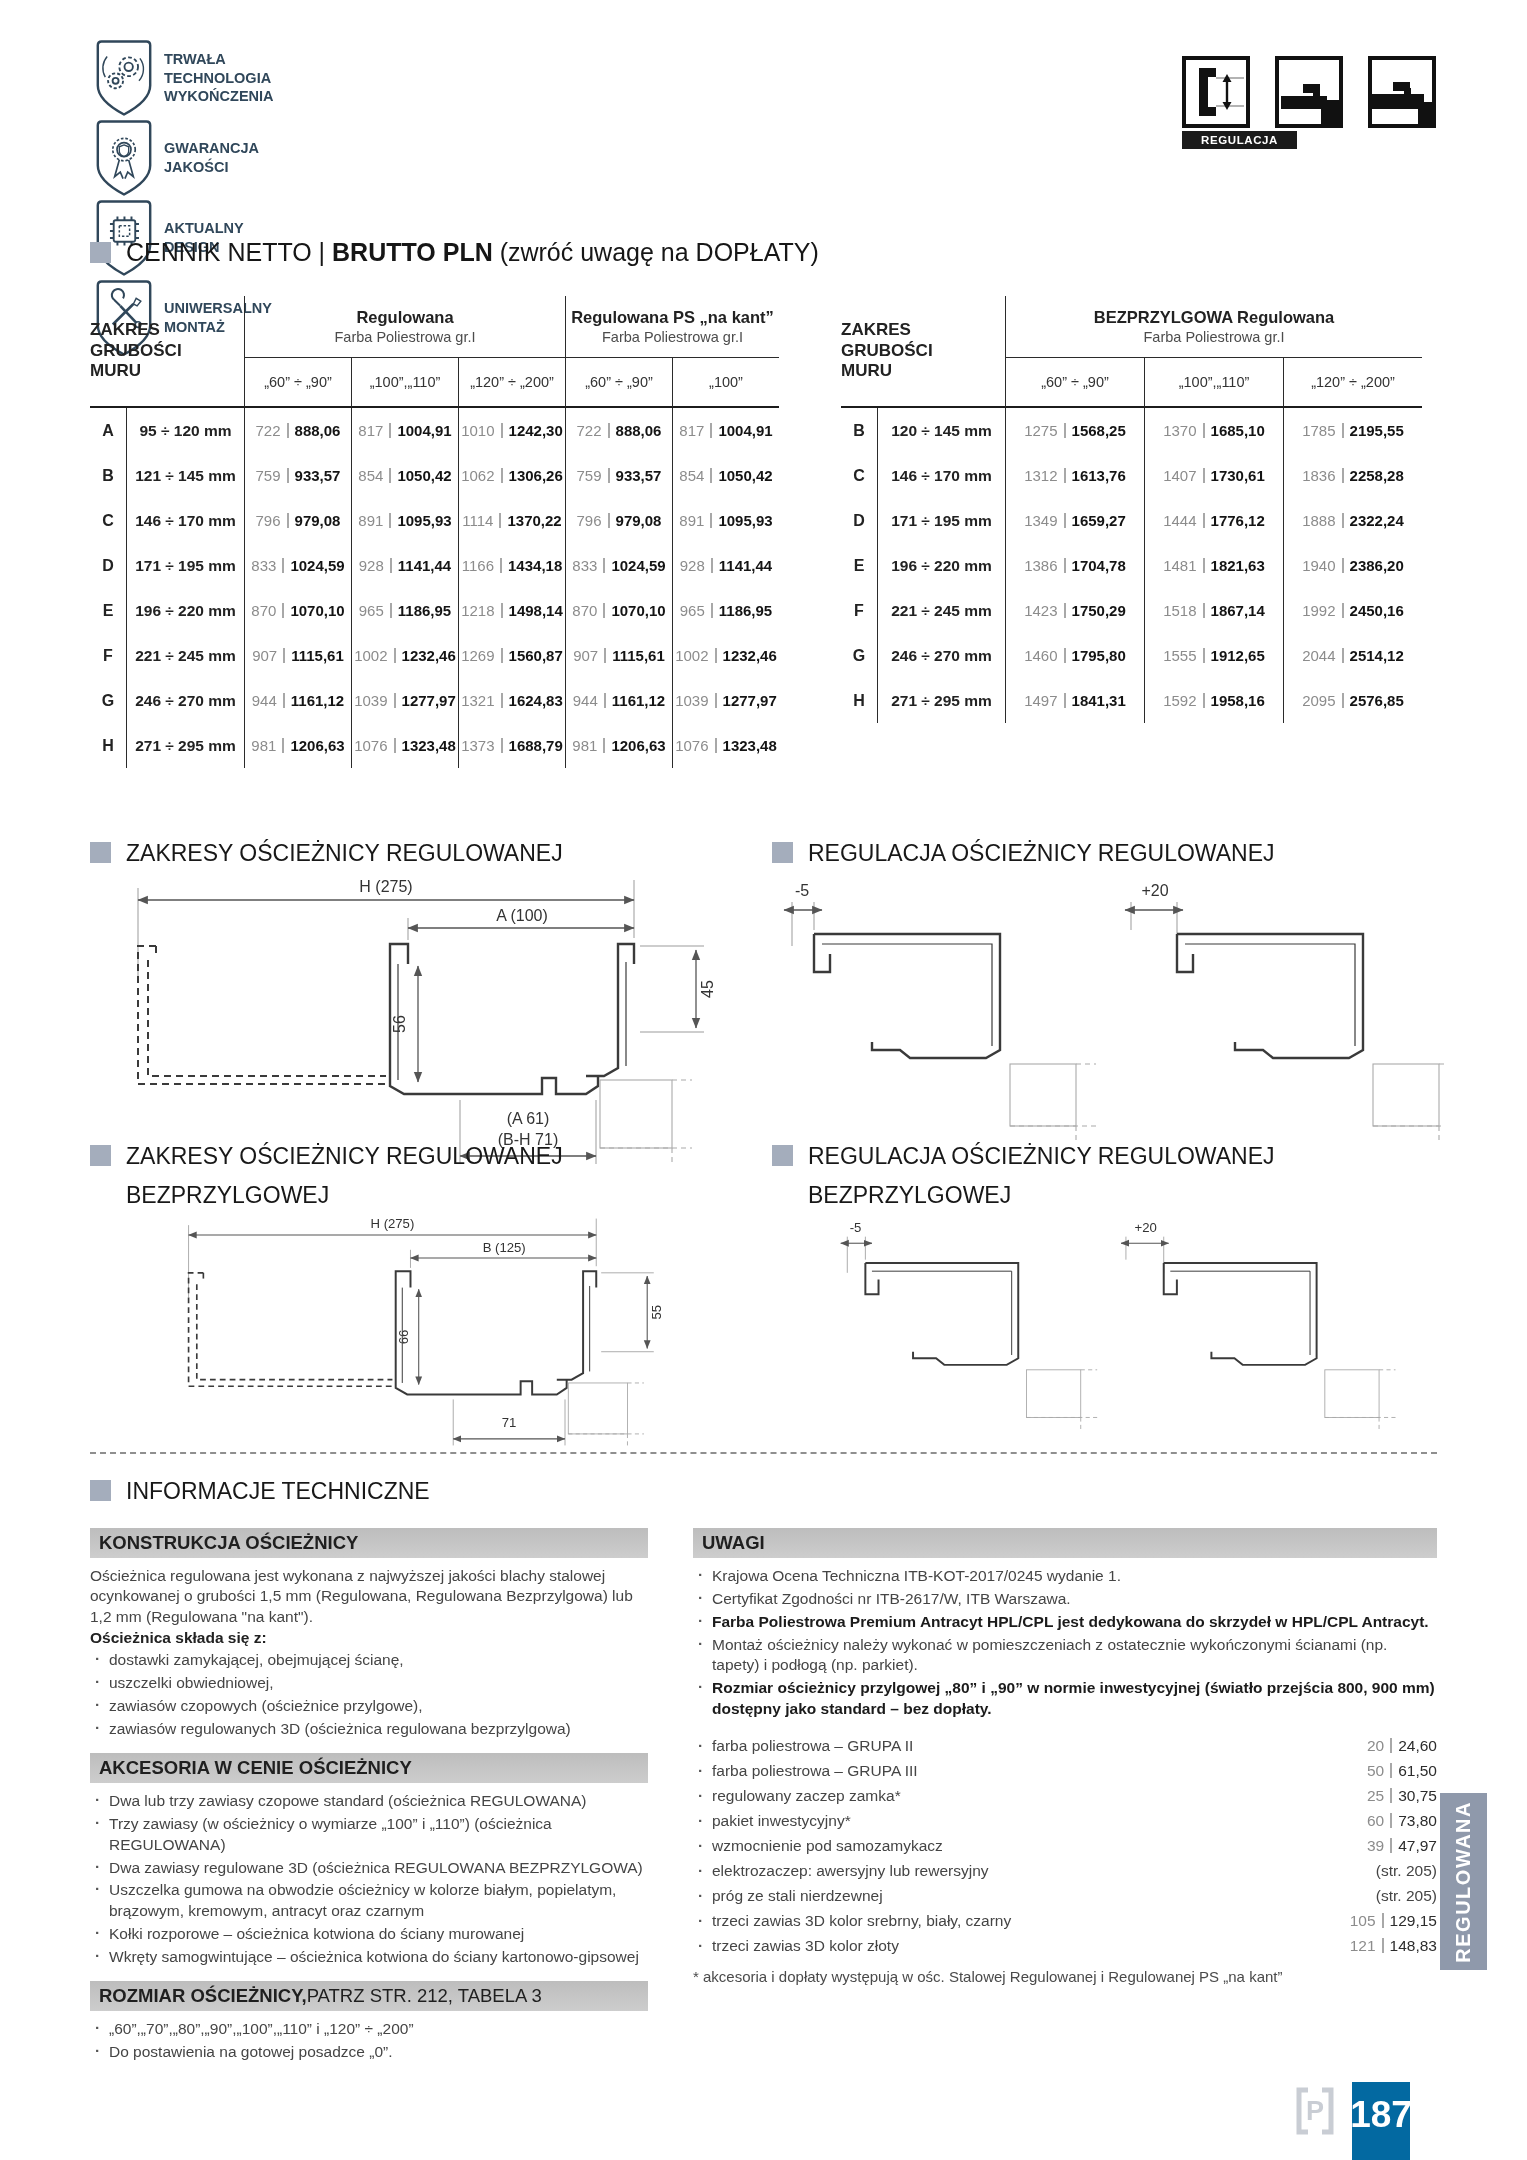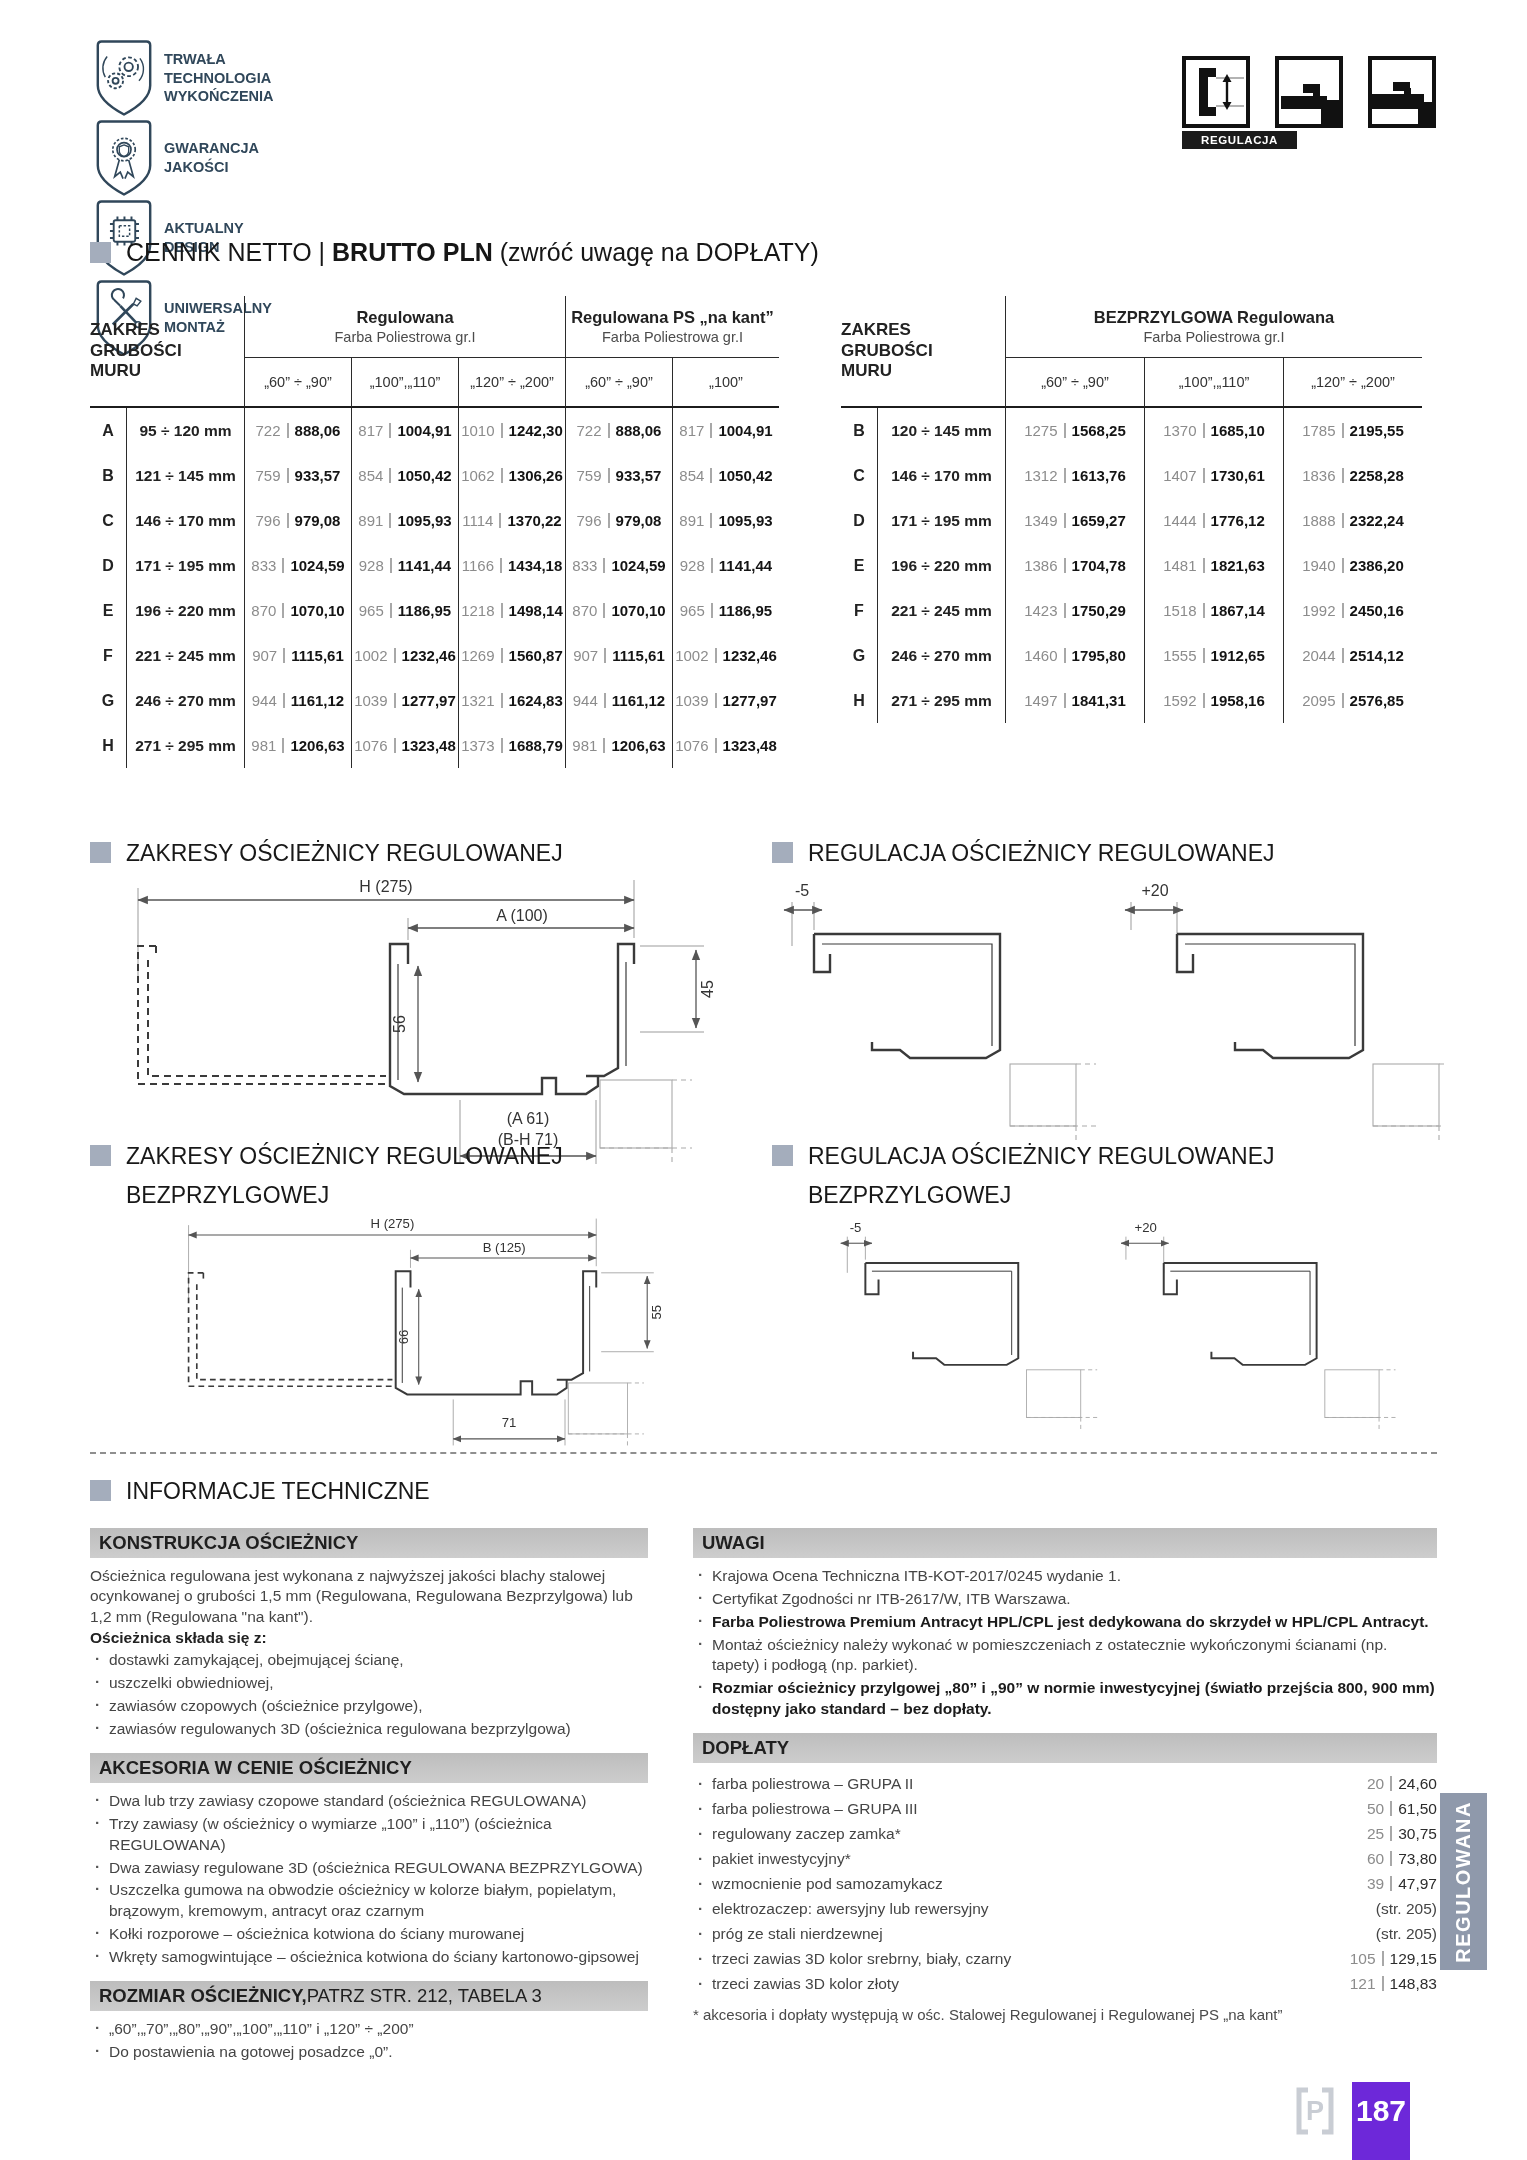--- a/index.html
+++ b/index.html
@@ -70,22 +70,22 @@
   .dlabel{flex:1;}
   .dprice{display:flex;align-items:center;justify-content:flex-end;}
   .dn{color:#8c8c8c;} .db{color:#2c2c2c;} .dref{color:#444;}
   .footnote{margin-top:10px;font-size:15px;color:#4a4a4a;}
 
   
   .side-tab{position:absolute;left:1440px;top:1793px;width:47px;height:177px;background:#8f99ab;
     display:flex;align-items:center;justify-content:center;}
   .side-tab span{writing-mode:vertical-rl;transform:rotate(180deg);color:#fff;font-weight:bold;
     font-size:20px;letter-spacing:1.5px;}
-  .pagebox{position:absolute;left:1352px;top:2082px;width:58px;height:78px;background:#6d28d9;
-    color:#fff;font-weight:bold;font-size:30px;display:flex;justify-content:center;padding-top:12px;box-sizing:border-box;}
+  .pagebox{position:absolute;left:1352px;top:2082px;width:58px;height:78px;background:#0369a1;
+    color:#fff;font-weight:bold;font-size:37px;display:flex;justify-content:center;padding-top:12px;box-sizing:border-box;}
   .plogo{position:absolute;left:1294px;top:2086px;}
 </style>
 </head>
 <body>
 
 <div class="page">
 
   <div class="badges">
     <div class="badge">
       <svg width="58" height="80" viewBox="0 0 62 84">
@@ -868,21 +868,20 @@
           <div class="bullet"><span>Krajowa Ocena Techniczna ITB-KOT-2017/0245 wydanie 1.</span><span class="bt-bold"></span></div>
 
           <div class="bullet"><span>Certyfikat Zgodności nr ITB-2617/W, ITB Warszawa.</span><span class="bt-bold"></span></div>
 
           <div class="bullet"><span></span><span class="bt-bold">Farba Poliestrowa Premium Antracyt HPL/CPL jest dedykowana do skrzydeł w HPL/CPL Antracyt.</span></div>
 
           <div class="bullet"><span>Montaż ościeżnicy należy wykonać w pomieszczeniach z ostatecznie wykończonymi ścianami (np. tapety) i podłogą (np. parkiet).</span><span class="bt-bold"></span></div>
 
           <div class="bullet"><span></span><span class="bt-bold">Rozmiar ościeżnicy przylgowej „80” i „90” w normie inwestycyjnej (światło przejścia 800, 900 mm) dostępny jako standard – bez dopłaty.</span></div>
         </div>
-      <div class="bar">DOPŁATY</div>
       <div>
 
           <div class="drow">
             <span class="dlabel">farba poliestrowa – GRUPA II</span>
             <span class="dprice">
               <span class="dn">20</span>
               <span class="vdiv"></span>
               <span class="db">24,60</span>
               <span class="dref"></span>
             </span>

